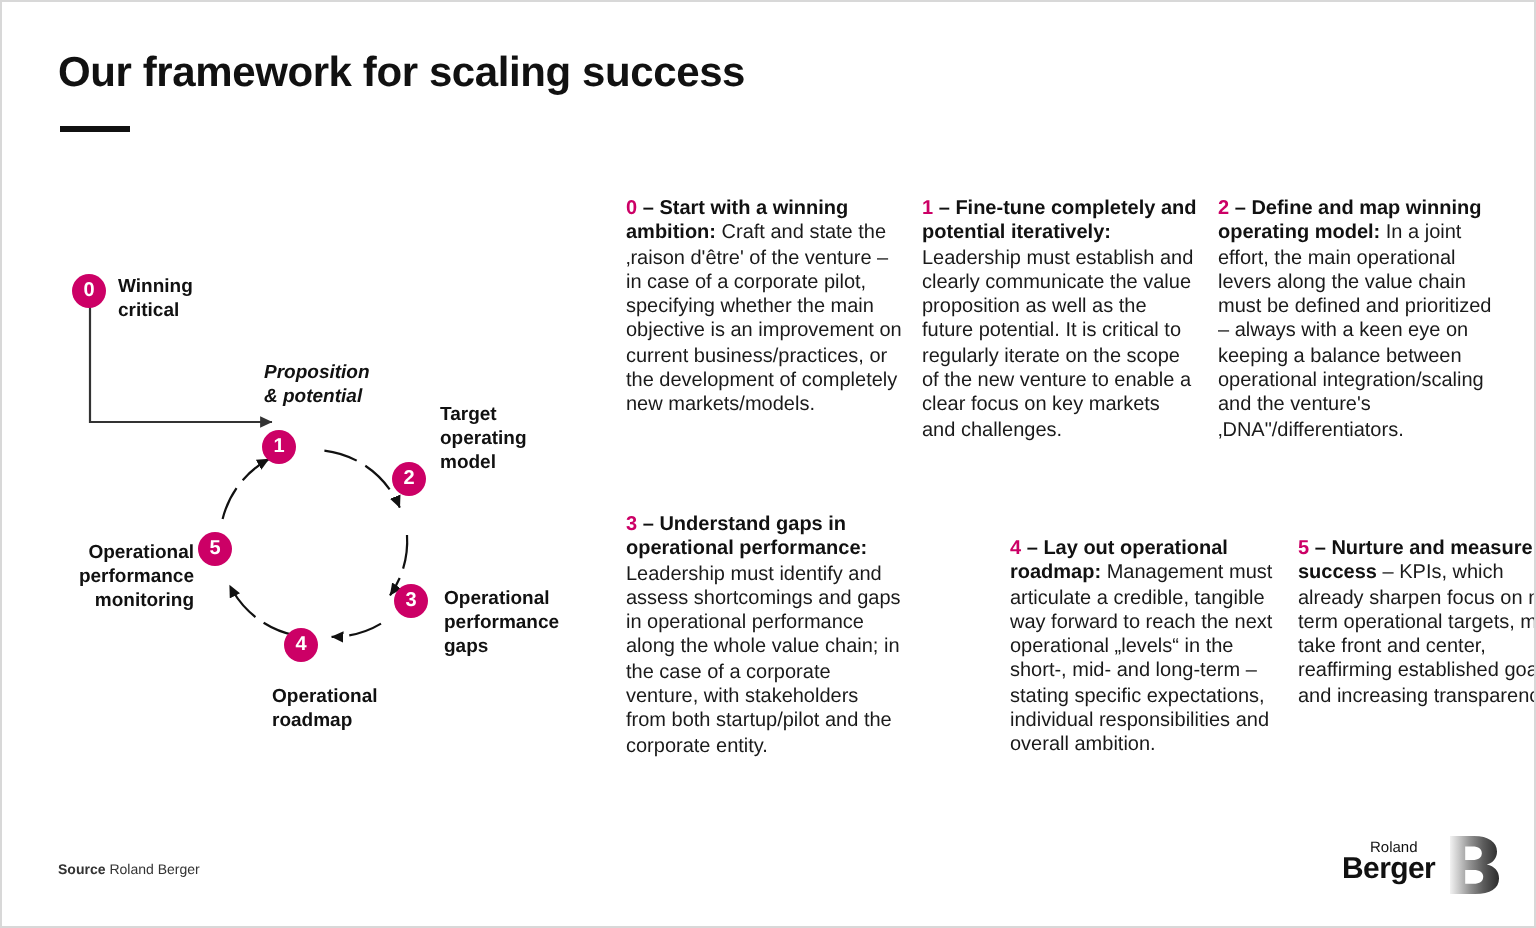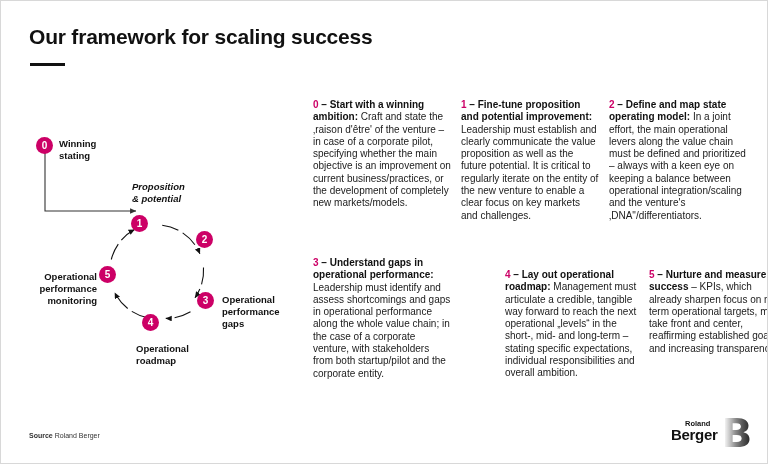--- a/index.html
+++ b/index.html
@@ -114,21 +114,21 @@
   #logo .wordmark {
     position: absolute;
     left: 0;
     top: 4px;
     width: 52px;
     text-align: left;
     color: #111111;
   }
   #logo .wm-roland {
     font-size: 7.5px;
-    font-weight: bold;
+    font-weight: normal;
     display: block;
     margin-left: 14px;
     line-height: 9px;
   }
   #logo .wm-berger {
     font-size: 15px;
     font-weight: bold;
     display: block;
     line-height: 14px;
     letter-spacing: -0.3px;
@@ -167,27 +167,30 @@
 
       <path d="M 189.5 215.8 A 47 47 0 0 1 164.8 222.4" stroke="#111111" stroke-width="1.1" fill="none" stroke-dasharray="17 5" marker-end="url(#arrowblk)"></path>
 
       <path d="M 146.5 221.7 A 47 47 0 0 1 113.8 196.6" stroke="#111111" stroke-width="1.1" fill="none" stroke-dasharray="17 5" marker-end="url(#arrowblk)"></path>
 
       <path d="M 110.3 163.5 A 47 47 0 0 1 133.5 133.5" stroke="#111111" stroke-width="1.1" fill="none" stroke-dasharray="17 5" marker-end="url(#arrowblk)"></path>
     </svg>
 
     <div class="node" style="left:35px; top:41px;">0</div>
     <div class="nlabel" style="left:58px; top:42px;">Winning
-stating</div>
+critical</div>
 
     <div class="node" style="left:130px; top:119px;">1</div>
     <div class="nlabel" style="left:131px; top:85px;font-style:italic;">Proposition
 &amp; potential</div>
 
     <div class="node" style="left:195px; top:135px;">2</div>
+    <div class="nlabel" style="left:219px; top:106px;">Target
+operating
+model</div>
 
     <div class="node" style="left:196px; top:196px;">3</div>
     <div class="nlabel" style="left:221px; top:198px;">Operational
 performance
 gaps</div>
 
     <div class="node" style="left:141px; top:218px;">4</div>
     <div class="nlabel" style="left:135px; top:247px;">Operational
 roadmap</div>
 
@@ -195,25 +198,25 @@
     <div class="nlabel" style="left:26px; top:175px; width:70px; text-align:right;">Operational
 performance
 monitoring</div>
   </div>
 
   <div class="col" style="left:312px; top:98px;">
     <span class="num">0</span><span class="lead"> – </span><span class="lead">Start with a winning ambition:</span><span> Craft and state the ‚raison d'être' of the venture – in case of a corporate pilot, specifying whether the main objective is an improvement on current business/practices, or the development of completely new markets/models.</span>
   </div>
 
   <div class="col" style="left:460px; top:98px;">
-    <span class="num">1</span><span class="lead"> – </span><span class="lead">Fine-tune proposition and potential improvement:</span><span> Leadership must establish and clearly communicate the value proposition as well as the future potential. It is critical to regularly iterate on the entity of the new venture to enable a clear focus on key markets and challenges.</span>
+    <span class="num">1</span><span class="lead"> – </span><span class="lead">Fine-tune completely and potential iteratively:</span><span> Leadership must establish and clearly communicate the value proposition as well as the future potential. It is critical to regularly iterate on the scope of the new venture to enable a clear focus on key markets and challenges.</span>
   </div>
 
   <div class="col" style="left:608px; top:98px;">
-    <span class="num">2</span><span class="lead"> – </span><span class="lead">Define and map state operating model:</span><span> In a joint effort, the main operational levers along the value chain must be defined and prioritized – always with a keen eye on keeping a balance between operational integration/scaling and the venture's ‚DNA"/differentiators.</span>
+    <span class="num">2</span><span class="lead"> – </span><span class="lead">Define and map winning operating model:</span><span> In a joint effort, the main operational levers along the value chain must be defined and prioritized – always with a keen eye on keeping a balance between operational integration/scaling and the venture's ‚DNA"/differentiators.</span>
   </div>
 
   <div class="col" style="left:312px; top:256px;">
     <span class="num">3</span><span class="lead"> – </span><span class="lead">Understand gaps in operational performance:</span><span> Leadership must identify and assess shortcomings and gaps in operational performance along the whole value chain; in the case of a corporate venture, with stakeholders from both startup/pilot and the corporate entity.</span>
   </div>
 
   <div class="col" style="left:460px; top:268px;margin-left:44px;">
     <span class="num">4</span><span class="lead"> – </span><span class="lead">Lay out operational roadmap:</span><span> Management must articulate a credible, tangible way forward to reach the next operational „levels“ in the short-, mid- and long-term – stating specific expectations, individual responsibilities and overall ambition.</span>
   </div>
 

